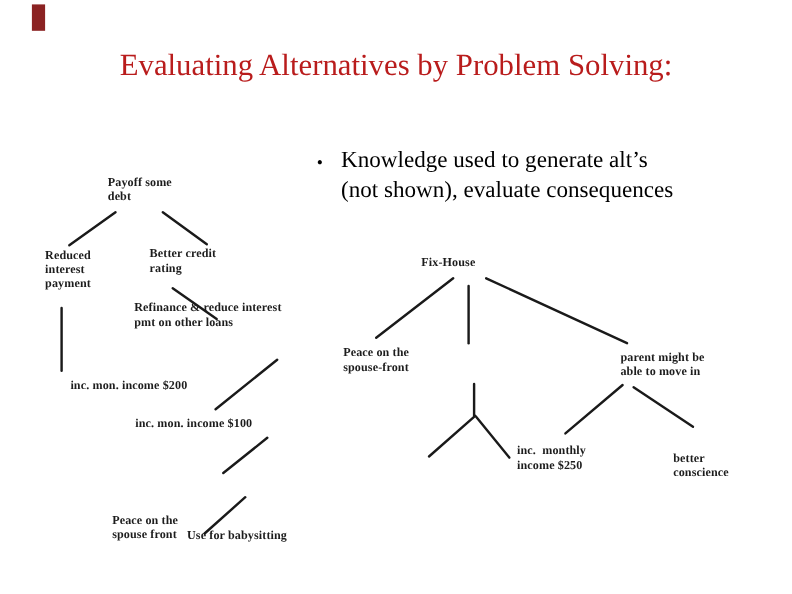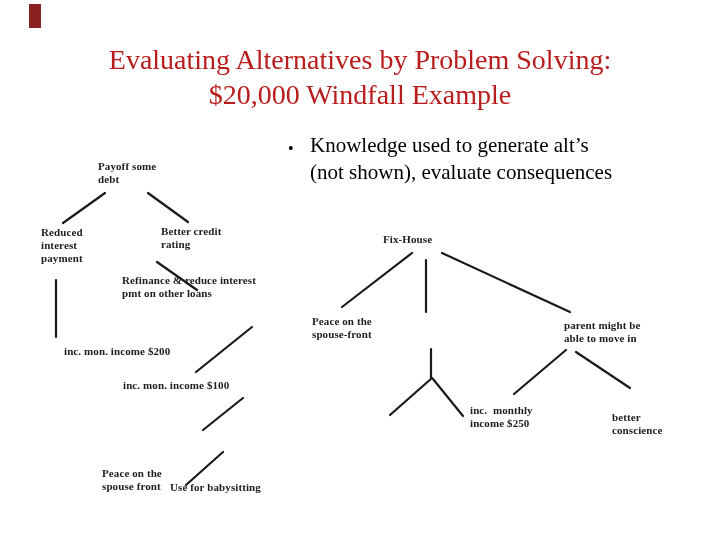--- a/index.html
+++ b/index.html
@@ -64,21 +64,20 @@
 </style>
 </head>
 <body>
 
 <div class="slide">
 
   <div class="accent-bar"></div>
 
   <div class="title-block">
     <div>Evaluating Alternatives by Problem Solving:</div>
-    <div>$20,000 Windfall Example</div>
   </div>
 
   <div class="bullet-item">
     <div class="bullet-marker">•</div>
     <div class="bullet-text">
       <div>Knowledge used to generate alt’s</div>
       <div>(not shown), evaluate consequences</div>
     </div>
   </div>
 
@@ -99,21 +98,21 @@
         <line x1="433" y1="379" x2="463" y2="416" stroke="#1a1a1a" stroke-width="2.2" stroke-linecap="round"></line>
         <line x1="566" y1="350" x2="514" y2="394" stroke="#1a1a1a" stroke-width="2.2" stroke-linecap="round"></line>
         <line x1="576" y1="352" x2="630" y2="388" stroke="#1a1a1a" stroke-width="2.2" stroke-linecap="round"></line>
       </svg>
 
   <div class="tree-label" style="left: 98px; top: 160px;">Payoff some
 debt</div>
       <div class="tree-label" style="left: 41px; top: 226px;">Reduced
 interest
 payment</div>
-      <div class="tree-label" style="left: 161px; top: 225px;">Better credit
+      <div class="tree-label" style="left: 136px; top: 225px;">Better credit
 rating</div>
       <div class="tree-label" style="left: 122px; top: 274px;">Refinance &amp; reduce interest
 pmt on other loans</div>
       <div class="tree-label" style="left: 44px; top: 345px; padding-left: 20px;">inc. mon. income $200</div>
       <div class="tree-label" style="left: 123px; top: 379px;">inc. mon. income $100</div>
       <div class="tree-label" style="left: 170px; top: 433px; margin-top: 48px;">Use for babysitting</div>
       <div class="tree-label" style="left: 102px; top: 467px;">Peace on the
 spouse front</div>
       <div class="tree-label" style="left: 383px; top: 233px;">Fix-House</div>
       <div class="tree-label" style="left: 312px; top: 315px;">Peace on the

